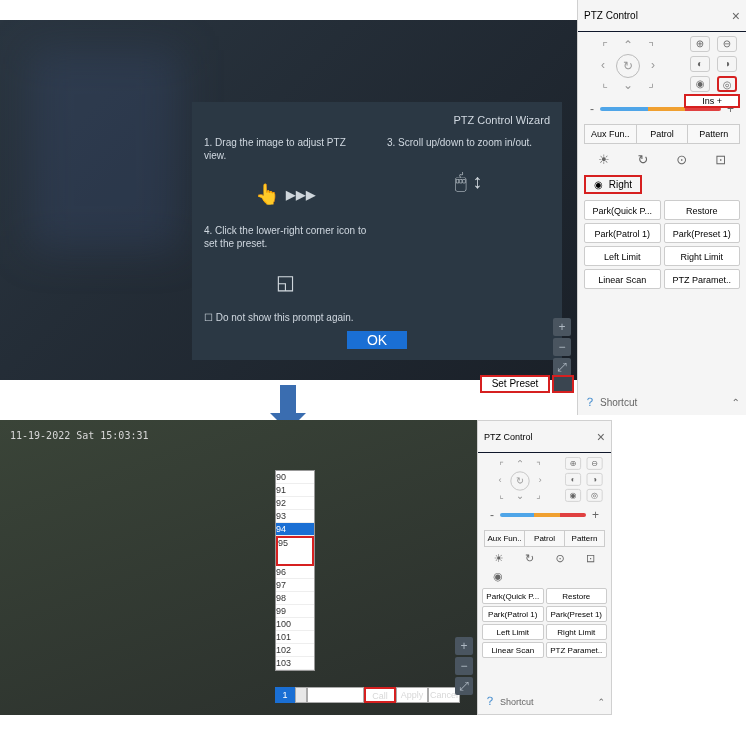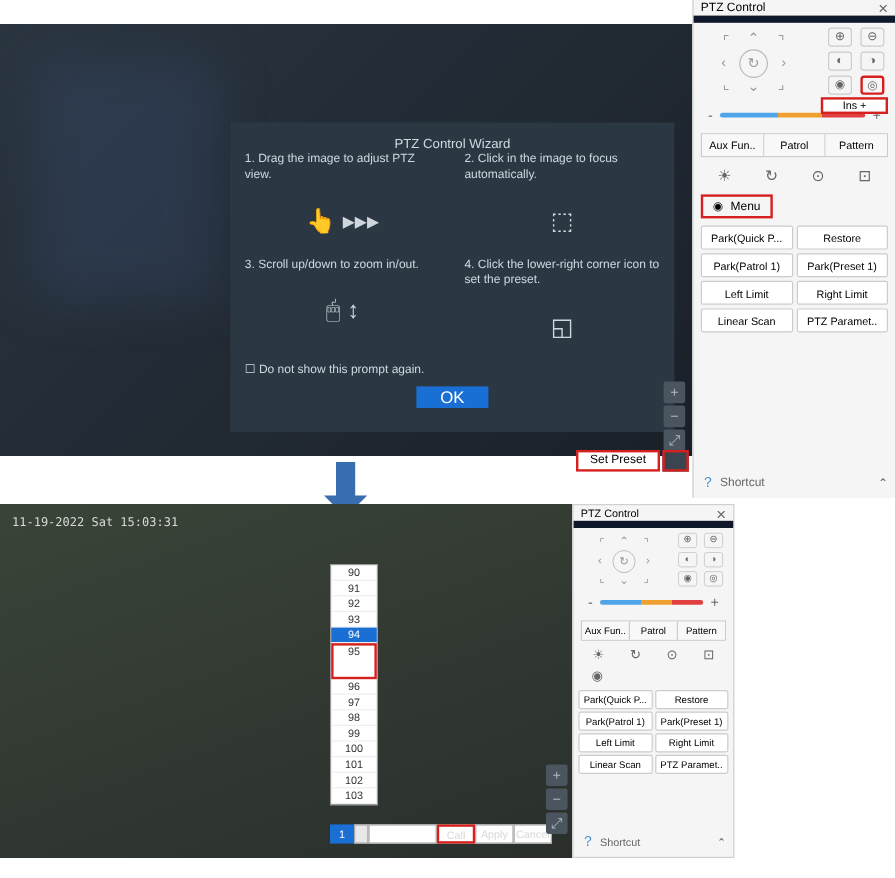--- a/index.html
+++ b/index.html
@@ -1,33 +1,33 @@
 <!DOCTYPE html>
 <html><head>
 <meta charset="utf-8">
 <style>
 *{box-sizing:border-box;margin:0;padding:0;font-family:Arial,sans-serif}
 body{width:746px;height:732px;background:#fff;position:relative;font-size:11px}
 .top-half{position:absolute;top:0;left:0;width:746px;height:415px}
 .video-top{position:absolute;top:20px;left:0;width:577px;height:360px;background:linear-gradient(135deg,#2a3540,#1a2028);overflow:hidden}
 .video-top::before{content:"";position:absolute;top:30px;left:30px;width:150px;height:200px;background:rgba(60,80,120,0.3);filter:blur(20px)}
 .wizard{position:absolute;top:82px;left:192px;width:370px;height:258px;background:#2b3844;color:#d0d8e0;padding:12px}
-.wizard-title{text-align:center;font-size:11px;}
+.wizard-title{text-align:right;font-size:11px;margin-bottom:10px}
 .wizard-grid{display:grid;grid-template-columns:1fr 1fr;gap:8px 20px;font-size:10px}
 .wizard-cell{min-height:80px}
 .wizard-text{line-height:1.3;margin-bottom:12px}
 .wizard-icon{display:flex;justify-content:center;align-items:center;height:40px;font-size:20px;color:#cfd6dc}
 .chk-row{font-size:10px;margin-top:8px}
 .ok-btn{display:block;margin:8px auto 0;width:60px;height:18px;background:#1a6fd4;color:#fff;border:none;font-size:14px;text-align:center;line-height:18px}
 .vid-ctrl{position:absolute;right:6px;bottom:4px;display:flex;flex-direction:column;gap:2px}
 .vc-btn{width:18px;height:18px;background:#4a5560;color:#aeb8c2;text-align:center;line-height:18px;font-size:12px;border-radius:2px}
 .set-preset-bar{position:absolute;top:375px;left:480px;width:70px;height:18px;border:2px solid #d62020;font-size:10px;text-align:center;line-height:14px;background:#fff}
 .set-preset-icon{position:absolute;top:375px;left:552px;width:22px;height:18px;border:2px solid #d62020;background:#3a4550}
 .ptz-top{position:absolute;top:0;left:577px;width:169px;height:415px;background:#f5f5f5;border-left:1px solid #d0d0d0}
-.ptz-hdr{height:19px;padding:0 6px;font-size:10px;display:flex;align-items:center;justify-content:space-between;border-bottom:6px solid #0f172a}
+.ptz-hdr{height:32px;padding:0 6px;font-size:10px;display:flex;align-items:center;justify-content:space-between;border-bottom:1px solid #0f172a}
 .close-x{font-size:14px;color:#666;cursor:pointer}
 .dpad-area{height:70px;position:relative;padding:4px}
 .dpad{position:absolute;left:10px;top:4px;width:80px;height:60px}
 .dp{position:absolute;width:18px;height:18px;color:#999;font-size:12px;text-align:center;line-height:18px}
 .dp-up{left:31px;top:0}.dp-dn{left:31px;top:40px}.dp-lf{left:6px;top:20px}.dp-rt{left:56px;top:20px}
 .dp-ul{left:8px;top:2px}.dp-ur{left:54px;top:2px}.dp-dl{left:8px;top:38px}.dp-dr{left:54px;top:38px}
 .dp-c{left:28px;top:18px;width:24px;height:24px;border:1px solid #bbb;border-radius:50%;line-height:22px}
 .dpad-side{position:absolute;right:6px;top:4px;width:50px;display:grid;grid-template-columns:1fr 1fr;gap:4px}
 .ds-btn{width:20px;height:16px;border:1px solid #ccc;border-radius:3px;font-size:10px;text-align:center;line-height:14px;color:#666}
 .ds-hl{border:2px solid #d62020}
@@ -45,21 +45,21 @@
 .shortcut{position:absolute;bottom:4px;left:6px;right:6px;font-size:10px;color:#666;display:flex;align-items:center;gap:4px}
 .shortcut .q{color:#4a90d0;font-size:12px}
 .arrow{position:absolute;top:385px;left:280px;width:16px;height:50px;background:#3a6db0}
 .arrow::after{content:"";position:absolute;bottom:-14px;left:-10px;border:18px solid transparent;border-top:18px solid #3a6db0}
 
 .bottom-half{position:absolute;top:420px;left:0;width:746px;height:312px}
 .video-bot{position:absolute;top:0;left:0;width:477px;height:295px;background:linear-gradient(160deg,#3a4438,#2a2f2c);color:#d8d8d8}
 .ts{position:absolute;top:10px;left:10px;font-size:10px;font-family:monospace}
 .cam-lbl{position:absolute;bottom:18px;left:340px;font-size:10px;font-family:Liberation Sans, sans-serif}
 .preset-list{position:absolute;top:50px;left:275px;width:40px;background:#fff;border:1px solid #999}
-.pl-item{height:13px;font-size:9px;text-align:center;line-height:13px;border-bottom:1px solid #eee;color:#333}
+.pl-item{height:13px;font-size:9px;text-align:left;line-height:13px;border-bottom:1px solid #eee;color:#333}
 .pl-sel{background:#1a6fd4;color:#fff}
 .pl-hl{border:2px solid #d62020;height:30px;line-height:11px}
 .preset-ctrl{position:absolute;bottom:12px;left:275px;width:185px;height:16px;display:flex;font-size:9px}
 .pc-num{width:20px;background:#1a6fd4;color:#fff;text-align:center;line-height:16px}
 .pc-spin{width:12px;background:#e8e8e8;border:1px solid #aaa}
 .pc-input{flex:1;background:#fff;border:1px solid #aaa}
 .pc-btn{width:32px;background:#fff;border:1px solid #aaa;text-align:center;line-height:14px}
 .pc-hl{border:2px solid #d62020}
 .vid-ctrl2{position:absolute;right:4px;bottom:20px}
 .ptz-bot{position:absolute;top:0;left:477px;width:135px;height:295px;background:#f5f5f5;border:1px solid #d0d0d0;font-size:9px}
@@ -80,24 +80,20 @@
 <div class="top-half">
   <div class="video-top">
     <div class="wizard">
       <div class="wizard-title">PTZ Control Wizard</div>
       <div class="wizard-grid">
         <div class="wizard-cell">
           <div class="wizard-text">1. Drag the image to adjust PTZ view.</div>
           <div class="wizard-icon">👆 ▸▸▸</div>
         </div>
         <div class="wizard-cell">
-          <div class="wizard-text">2. Click in the image to focus automatically.</div>
-          <div class="wizard-icon">⬚</div>
-        </div>
-        <div class="wizard-cell">
           <div class="wizard-text">3. Scroll up/down to zoom in/out.</div>
           <div class="wizard-icon">🖱 ↕</div>
         </div>
         <div class="wizard-cell">
           <div class="wizard-text">4. Click the lower-right corner icon to set the preset.</div>
           <div class="wizard-icon">◱</div>
         </div>
       </div>
       <div class="chk-row">☐ <span>Do not show this prompt again.</span></div>
       <button class="ok-btn">OK</button>
@@ -150,21 +146,21 @@
     </div>
     <div class="icon-row">
       <span>☀</span>
       <span>↻</span>
       <span>⊙</span>
       <span>⊡</span>
     </div>
     <div class="menu-row">
       <div class="menu-hl">
         <span>◉</span>
-        <span>Menu</span>
+        <span>Right</span>
       </div>
     </div>
     <div class="btn-grid">
       <div class="pbtn">Park(Quick P...</div>
       <div class="pbtn">Restore</div>
       <div class="pbtn">Park(Patrol 1)</div>
       <div class="pbtn">Park(Preset 1)</div>
       <div class="pbtn">Left Limit</div>
       <div class="pbtn">Right Limit</div>
       <div class="pbtn">Linear Scan</div>

